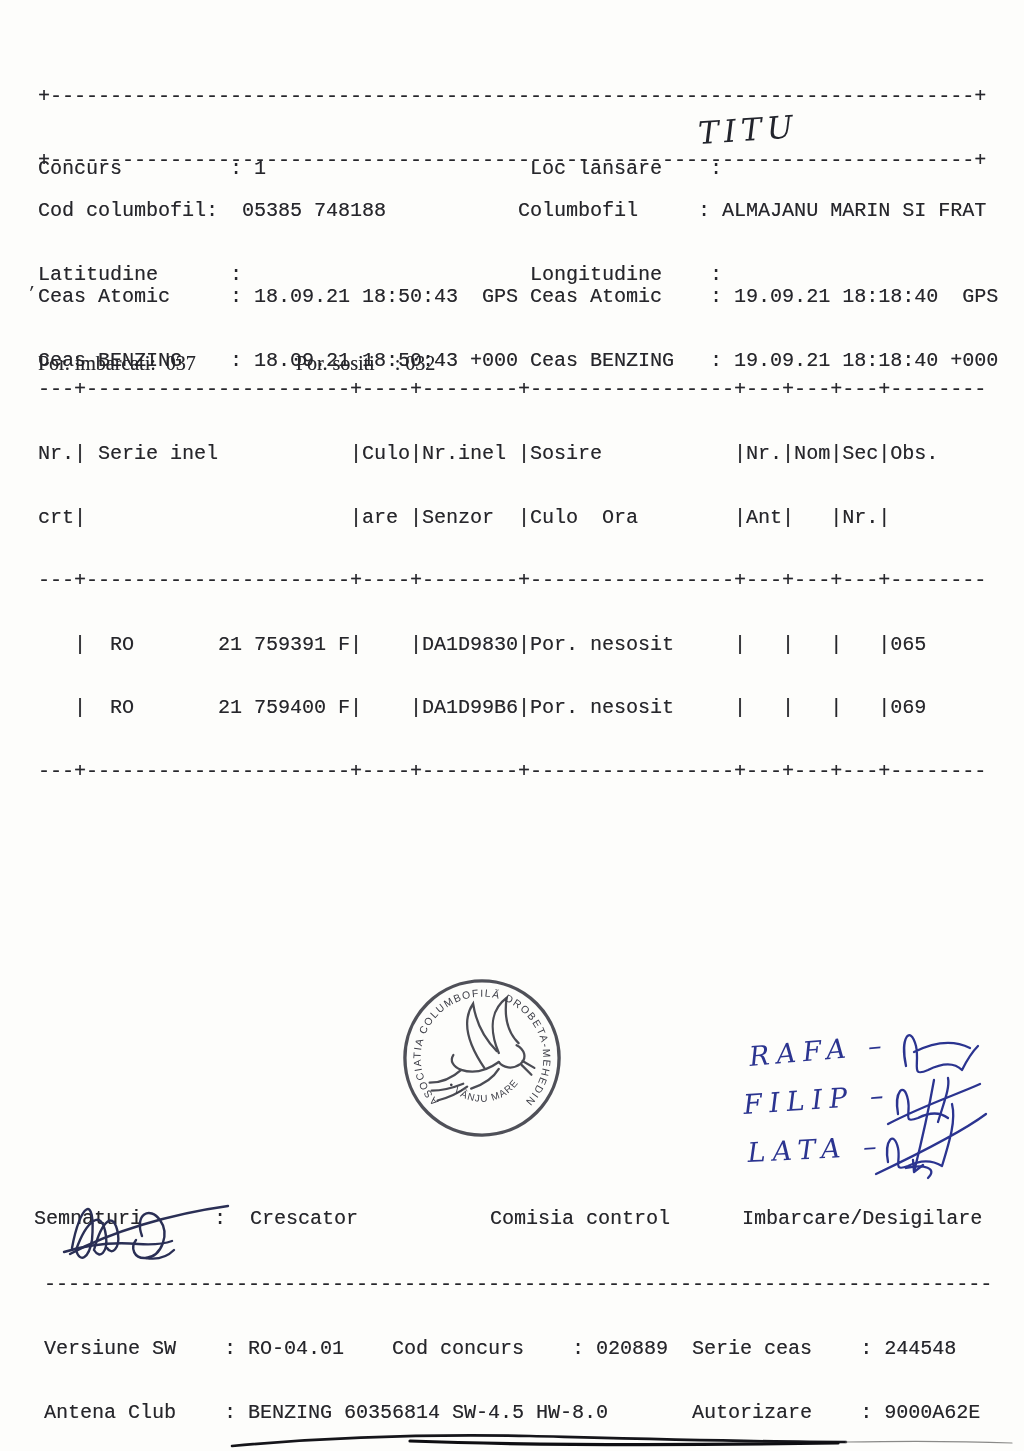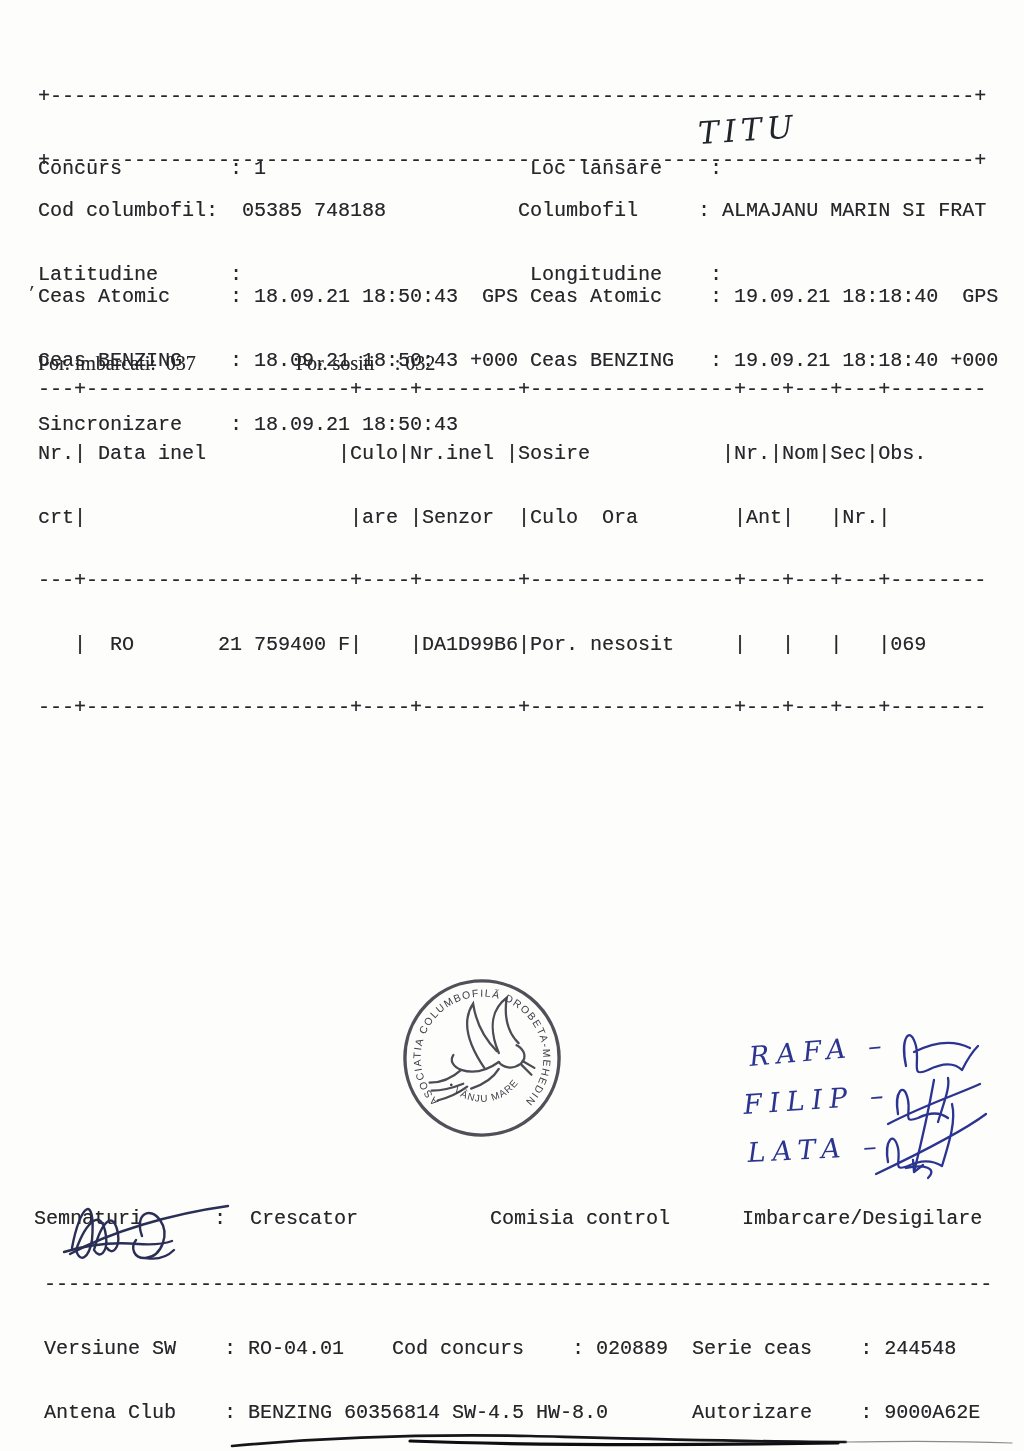--- a/index.html
+++ b/index.html
@@ -48,34 +48,34 @@
 </div>
 
 <div class="doc b-info">
   <div>Cod columbofil:  05385 748188           Columbofil     : ALMAJANU MARIN SI FRAT</div>
   <div>Latitudine      :                        Longitudine    :</div>
 </div>
 
 <div class="doc b-ceas">
   <div>Ceas Atomic     : 18.09.21 18:50:43  GPS Ceas Atomic    : 19.09.21 18:18:40  GPS</div>
   <div>Ceas BENZING    : 18.09.21 18:50:43 +000 Ceas BENZING   : 19.09.21 18:18:40 +000</div>
-  <div>Sincronizare    : 18.09.21 18:50:43</div>
 </div>
 
 <span class="tick">’</span>
 
 <div class="doc b-por">
   <div>Por. imbarcati:  037                    Por. sositi    : 032</div>
 </div>
 
 <div class="doc b-table">
   <div>---+----------------------+----+--------+-----------------+---+---+---+--------</div>
-  <div>Nr.| Data inel           |Culo|Nr.inel |Sosire           |Nr.|Nom|Sec|Obs.</div>
+  <div>Nr.| Serie inel           |Culo|Nr.inel |Sosire           |Nr.|Nom|Sec|Obs.</div>
   <div>crt|                      |are |Senzor  |Culo  Ora        |Ant|   |Nr.|</div>
   <div>---+----------------------+----+--------+-----------------+---+---+---+--------</div>
+  <div>   |  RO       21 759391 F|    |DA1D9830|Por. nesosit     |   |   |   |065</div>
   <div>   |  RO       21 759400 F|    |DA1D99B6|Por. nesosit     |   |   |   |069</div>
   <div>---+----------------------+----+--------+-----------------+---+---+---+--------</div>
 </div>
 
 <div class="doc b-semn">
   <div>Semnaturi      :  Crescator           Comisia control      Imbarcare/Desigilare</div>
 </div>
 
 <div class="doc b-footer">
   <div>-------------------------------------------------------------------------------</div>

